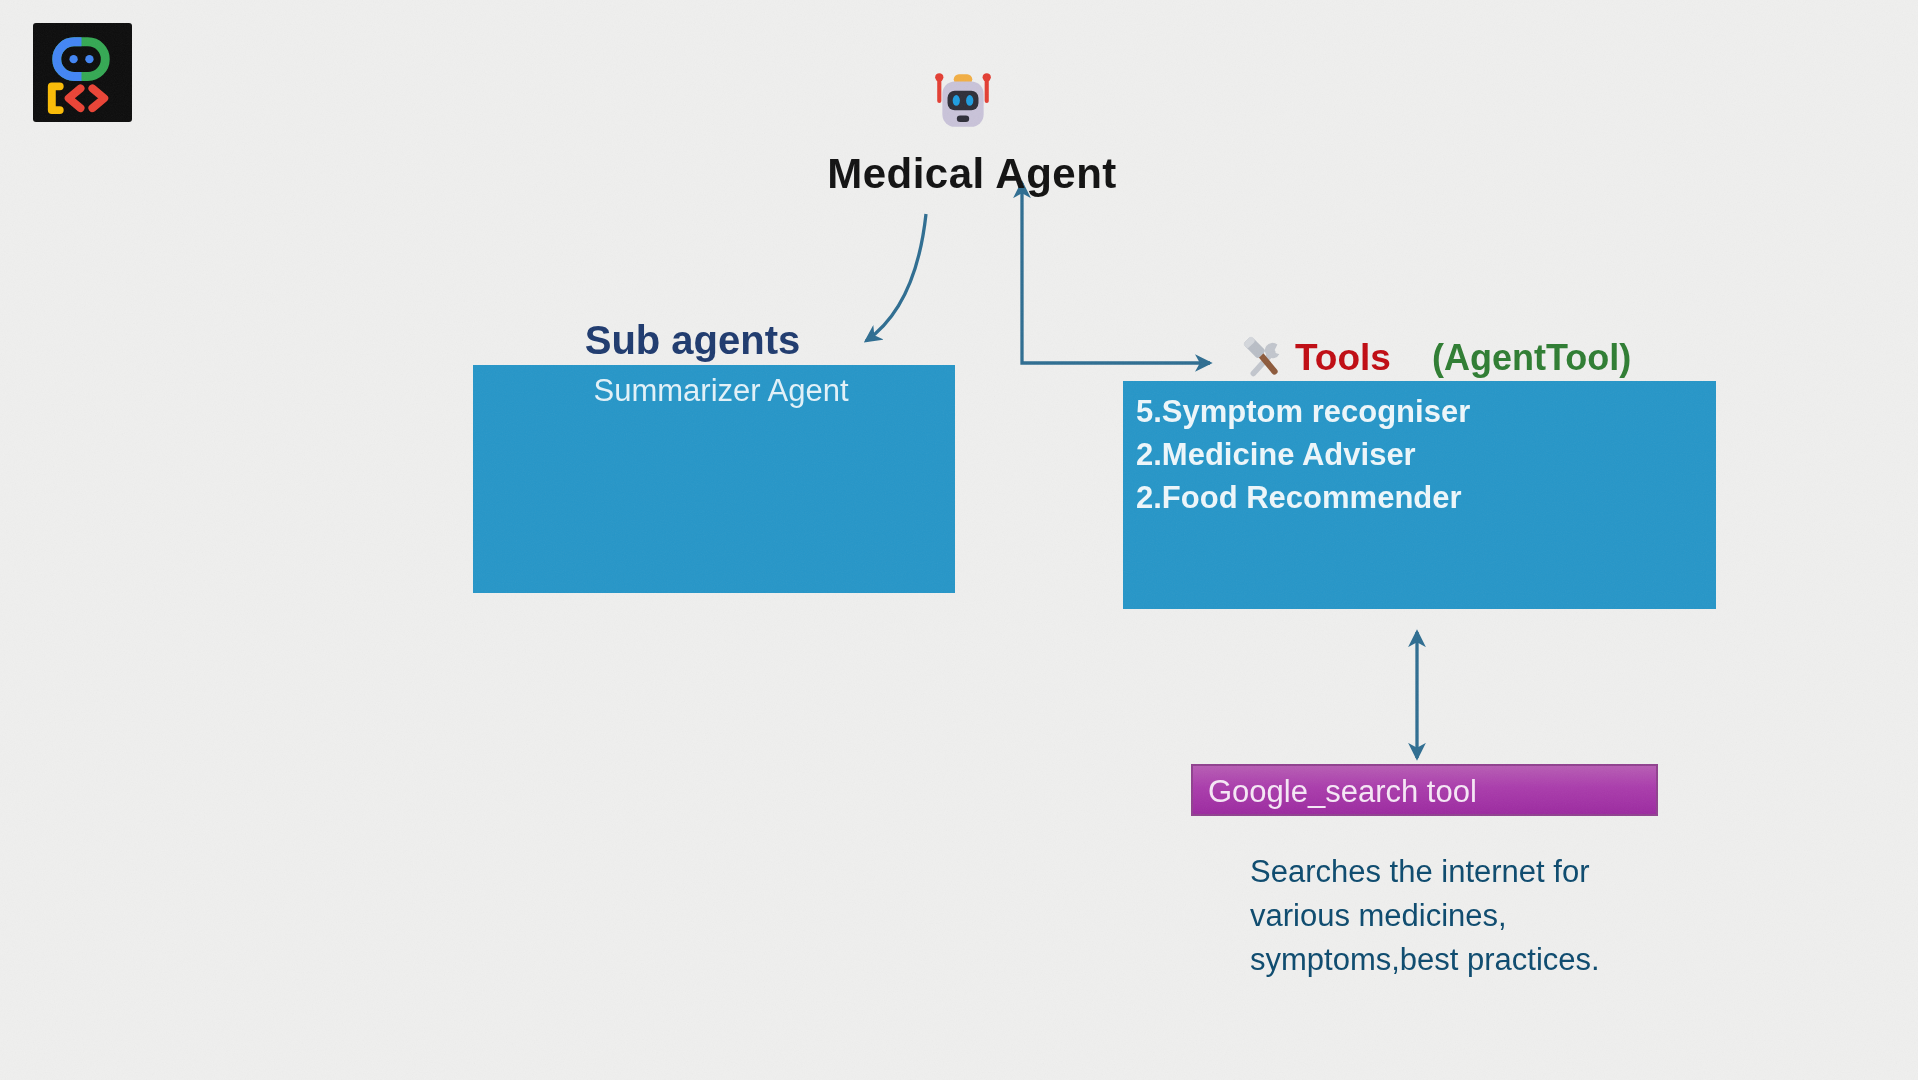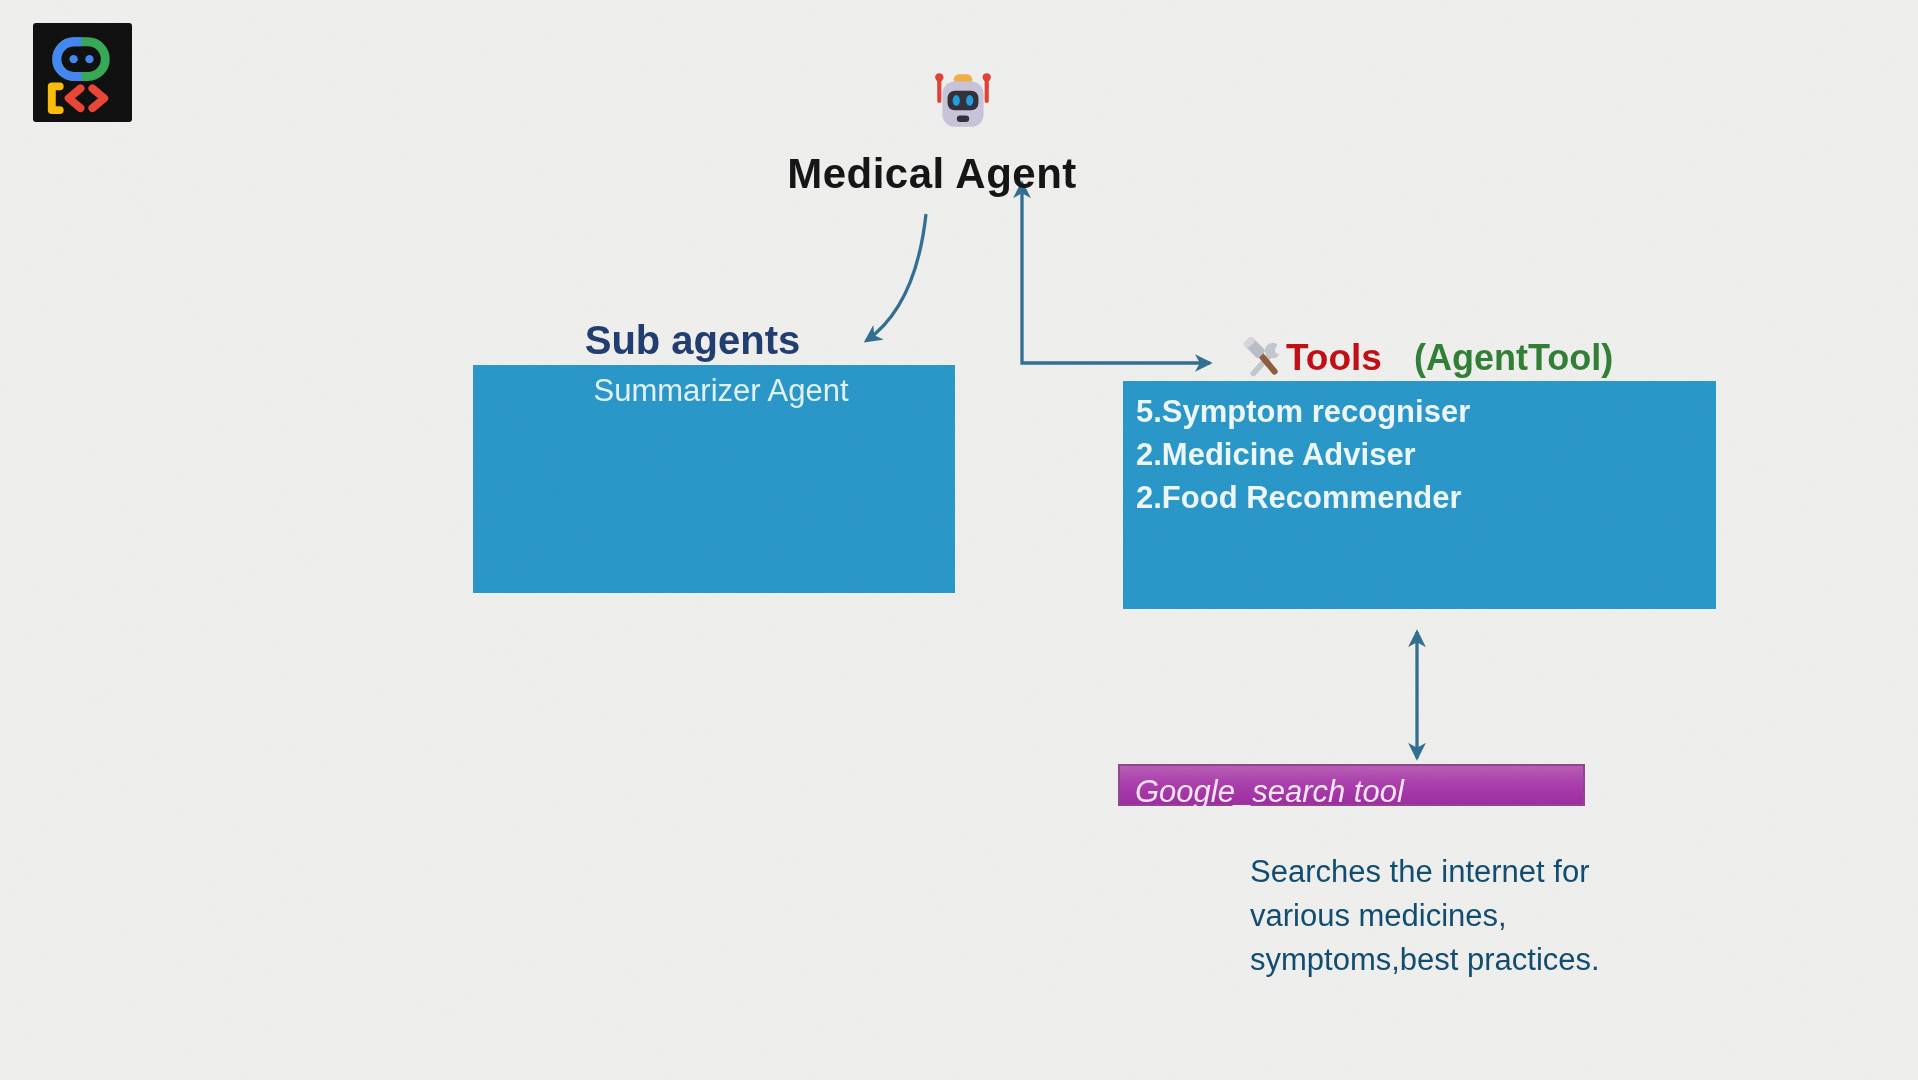--- a/index.html
+++ b/index.html
@@ -13,21 +13,21 @@
   .stage { position: absolute; inset: 0; width: 1918px; height: 1080px; }
   .noise { position: absolute; inset: 0; width: 1918px; height: 1080px; pointer-events: none; z-index: 5; }
 
   .logo {
     position: absolute; left: 33px; top: 23px; width: 99px; height: 99px;
     background: #0c0c0c; border-radius: 3px; z-index: 2;
   }
   .robot { position: absolute; left: 930px; top: 68px; width: 66px; height: 68px; z-index: 2; }
 
   .agent-title {
-    position: absolute; left: 732px; top: 150px; width: 400px;
+    position: absolute; left: 772px; top: 150px; width: 400px;
     text-align: center; font-size: 42px; font-weight: 700; color: #111;
     letter-spacing: 0.5px; z-index: 2;
   }
 
   .arrows { position: absolute; inset: 0; width: 1918px; height: 1080px; z-index: 1; }
 
   .subagents-heading {
     position: absolute; left: 470px; top: 318px; width: 445px;
     text-align: center; font-size: 40px; font-weight: 700; color: #1e3a6e; z-index: 2;
   }
@@ -35,37 +35,37 @@
   .box-blue {
     position: absolute; background: #2696c8; z-index: 2;
   }
   .box-subagents { left: 473px; top: 365px; width: 482px; height: 228px; text-align: center; }
   .box-subagents .box-text {
     padding: 8px 0 0 14px; font-size: 31px; font-weight: 400; color: #e3f2f9;
   }
 
   .tools-heading {
     position: absolute; left: 1240px; top: 334px; height: 48px; z-index: 3;
-    display: flex; align-items: center; 
+    display: flex; align-items: center; gap: 9px;
   }
   .tools-icon { width: 46px; height: 46px; flex: 0 0 auto; }
   .tools-word { font-size: 37px; font-weight: 700; color: #c00b12; }
   .tools-annotation { font-size: 36px; font-weight: 700; color: #2e7d32; margin-left: 32px; text-align: right; }
 
   .box-tools { left: 1123px; top: 381px; width: 593px; height: 228px; }
   .box-tools .tool-line {
     margin: 0; padding: 0 0 0 13px; font-size: 31px; font-weight: 700;
     color: #eef7fb; line-height: 43px;
   }
   .box-tools .tool-lines { padding-top: 9px; }
 
   .box-google {
-    position: absolute; left: 1118px; top: 764px; width: 467px; height: 42px;
+    position: absolute; left: 1191px; top: 764px; width: 467px; height: 52px;
     background: linear-gradient(180deg, #b75cb4 0%, #aa3cac 45%, #9c2aa0 100%);
-    border: 2px solid #90418f; box-sizing: border-box; z-index: 2; font-style: italic;
+    border: 2px solid #90418f; box-sizing: border-box; z-index: 2;
   }
   .box-google .google-label {
     display: block; padding-left: 15px; line-height: 52px;
     font-size: 31px; font-weight: 400; color: #f6e8f6;
   }
 
   .description {
     position: absolute; left: 1250px; top: 850px; width: 440px; z-index: 2;
     font-size: 31px; color: #0c4a6e; line-height: 44px;
   }

